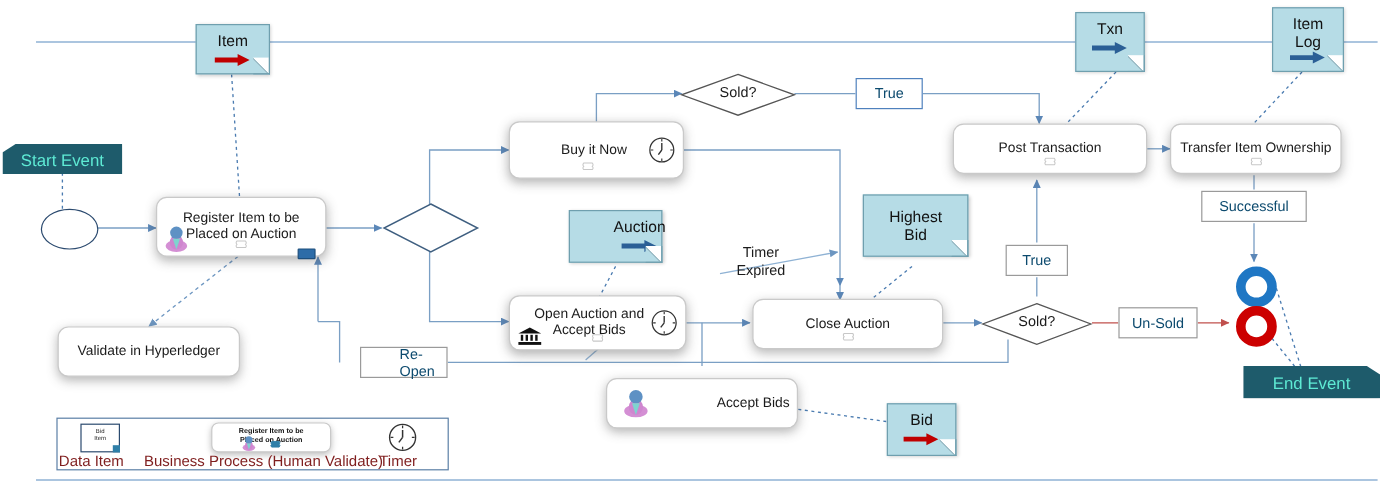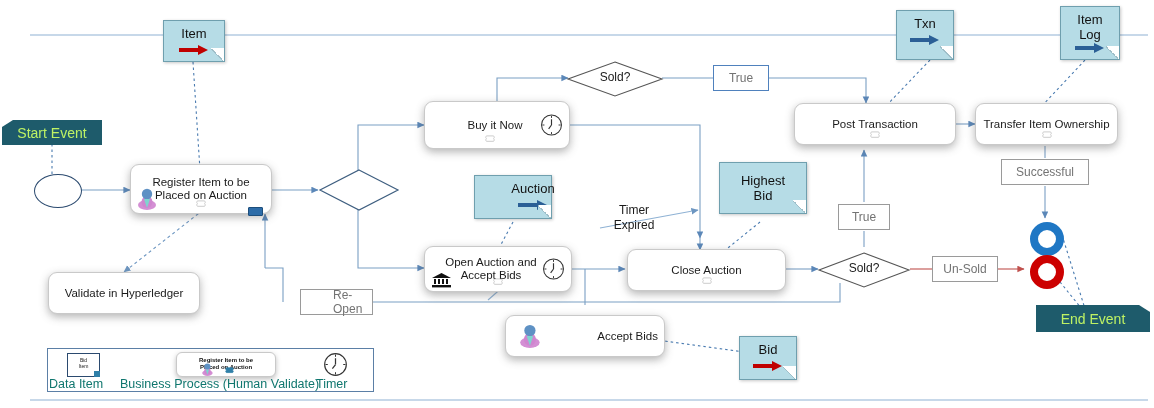--- a/index.html
+++ b/index.html
@@ -33,45 +33,45 @@
     padding-top:5px;color:#111;font-size:13px;line-height:15px;text-align:center;
     box-shadow:1px 1px 3px rgba(0,0,0,.22);
   }
   .note .fold{position:absolute;right:-1px;bottom:-1px;width:13px;height:13px;
     background:linear-gradient(225deg,#ffffff 0 50%,#9fbfc9 50% 56%,#b6dce6 56% 100%);
     border-right:1px solid #6f9fae;border-bottom:1px solid #6f9fae;}
   .note .arrow{width:32px;height:12px;margin-top:3px;}
 
   
   .banner{
-    position:absolute;background:#1e5b6b;color:#bef264;font-size:14px;
+    position:absolute;background:#1e5b6b;color:#5eead4;font-size:14px;
     display:flex;align-items:center;justify-content:center;
     clip-path:polygon(11px 0,100% 0,100% 100%,0 100%,0 7px);
     box-shadow:1px 2px 4px rgba(0,0,0,.3);
   }
   .banner.right{clip-path:polygon(0 0,calc(100% - 11px) 0,100% 7px,100% 100%,0 100%);}
 
   
   .flowlabel{
     position:absolute;background:#fff;border:1px solid #9a9a9a;box-sizing:border-box;
     display:flex;align-items:center;justify-content:center;
-    font-size:12px;color:#737373;
+    font-size:12px;color:#0c4a6e;
   }
   .flowlabel.blue{border-color:#4f81bd;}
 
   
   .anno{position:absolute;font-size:12px;color:#1b1b1b;line-height:15px;text-align:center;}
 
   
   .ev-start{position:absolute;border:1.5px solid #2b4a6f;border-radius:50%;background:#fff;}
   .ev-end{position:absolute;border-radius:50%;box-sizing:border-box;background:#fff;}
 
   
   .legend{position:absolute;border:1px solid #5b7fa6;background:#fff;box-sizing:border-box;}
-  .legend .lg-cap{position:absolute;font-size:12.5px;color:#0f766e;}
+  .legend .lg-cap{position:absolute;font-size:12.5px;color:#7f1d1d;}
   .legend .mini-note{position:absolute;background:#fff;border:1px solid #2b4a6f;
      font-size:5px;line-height:6px;color:#222;text-align:center;padding-top:3px;box-sizing:border-box;}
   .legend .mini-note .f{position:absolute;right:-1px;bottom:-1px;width:6px;height:6px;
      background:#2f7fa8;}
   .legend .mini-task{position:absolute;background:#fff;border:1px solid #c9c9c9;border-radius:6px;
      box-shadow:0 2px 5px rgba(90,90,90,.4);font-size:6px;line-height:7px;font-weight:bold;
      color:#111;text-align:center;padding-top:4px;box-sizing:border-box;}
 </style>
 </head>
 <body>

